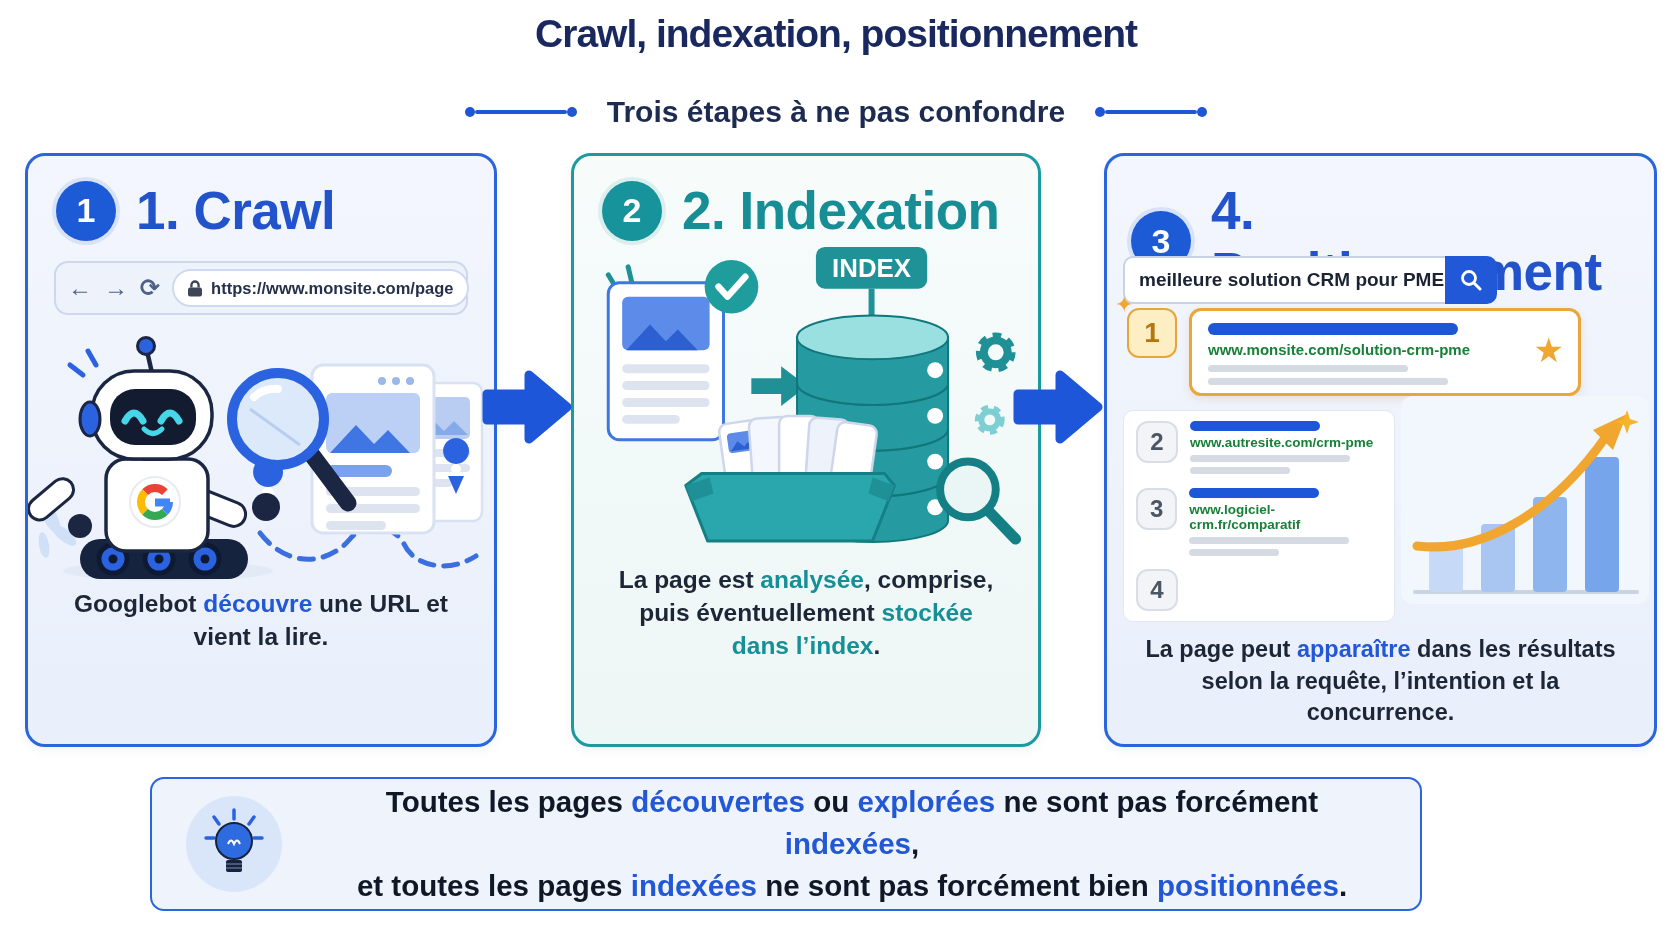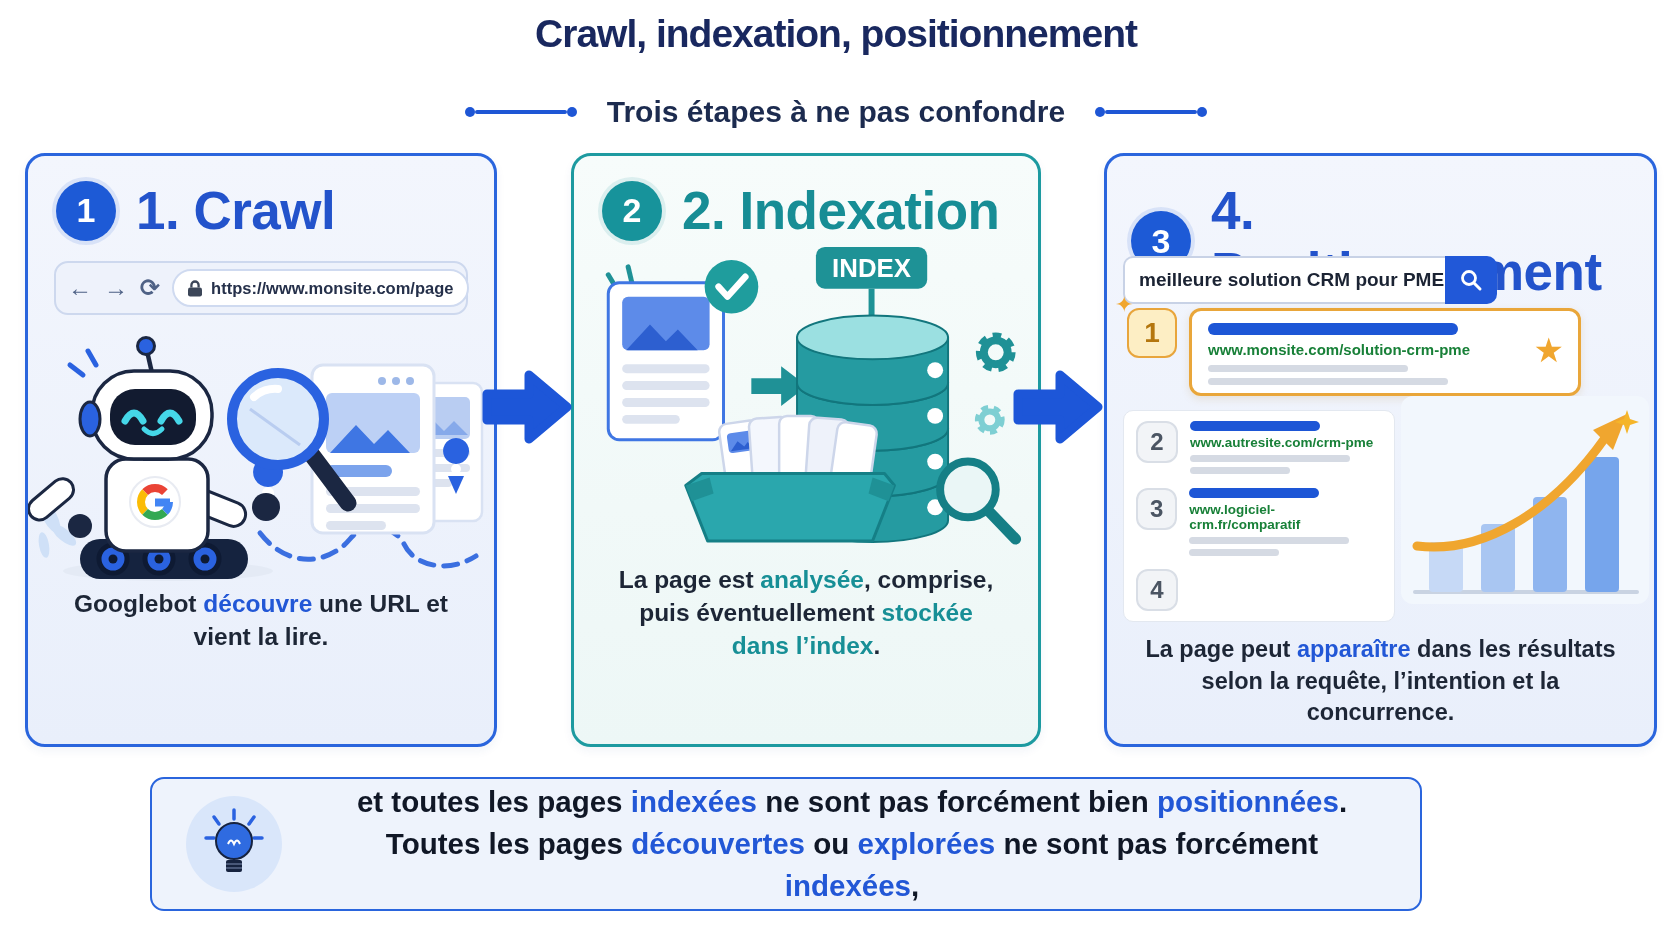--- a/index.html
+++ b/index.html
@@ -389,16 +389,16 @@
         <line x1="60" y1="30" x2="52" y2="30"></line>
       </g>
       <circle cx="32" cy="33" r="18" fill="#2f6be0" stroke="#16233f" stroke-width="2"></circle>
       <path d="M26,36 q3,-7 6,0 q3,-7 6,0" fill="none" stroke="#ffffff" stroke-width="2"></path>
       <rect x="24" y="52" width="16" height="12" rx="2" fill="#16233f"></rect>
       <line x1="24" y1="56" x2="40" y2="56" stroke="#5b6b8c" stroke-width="1.5"></line>
       <line x1="24" y1="60" x2="40" y2="60" stroke="#5b6b8c" stroke-width="1.5"></line>
     </svg>
   </div>
   <div class="note-text">
+    <div><span>Toutes les pages </span><span class="seg-blue">découvertes</span><span> ou </span><span class="seg-blue">explorées</span><span> ne sont pas forcément </span><span class="seg-blue">indexées</span><span>,</span></div>
     <div><span>et toutes les pages </span><span class="seg-blue">indexées</span><span> ne sont pas forcément bien </span><span class="seg-blue">positionnées</span><span>.</span></div>
-    <div><span>Toutes les pages </span><span class="seg-blue">découvertes</span><span> ou </span><span class="seg-blue">explorées</span><span> ne sont pas forcément </span><span class="seg-blue">indexées</span><span>,</span></div>
   </div>
 </div>
 
 </body></html>

